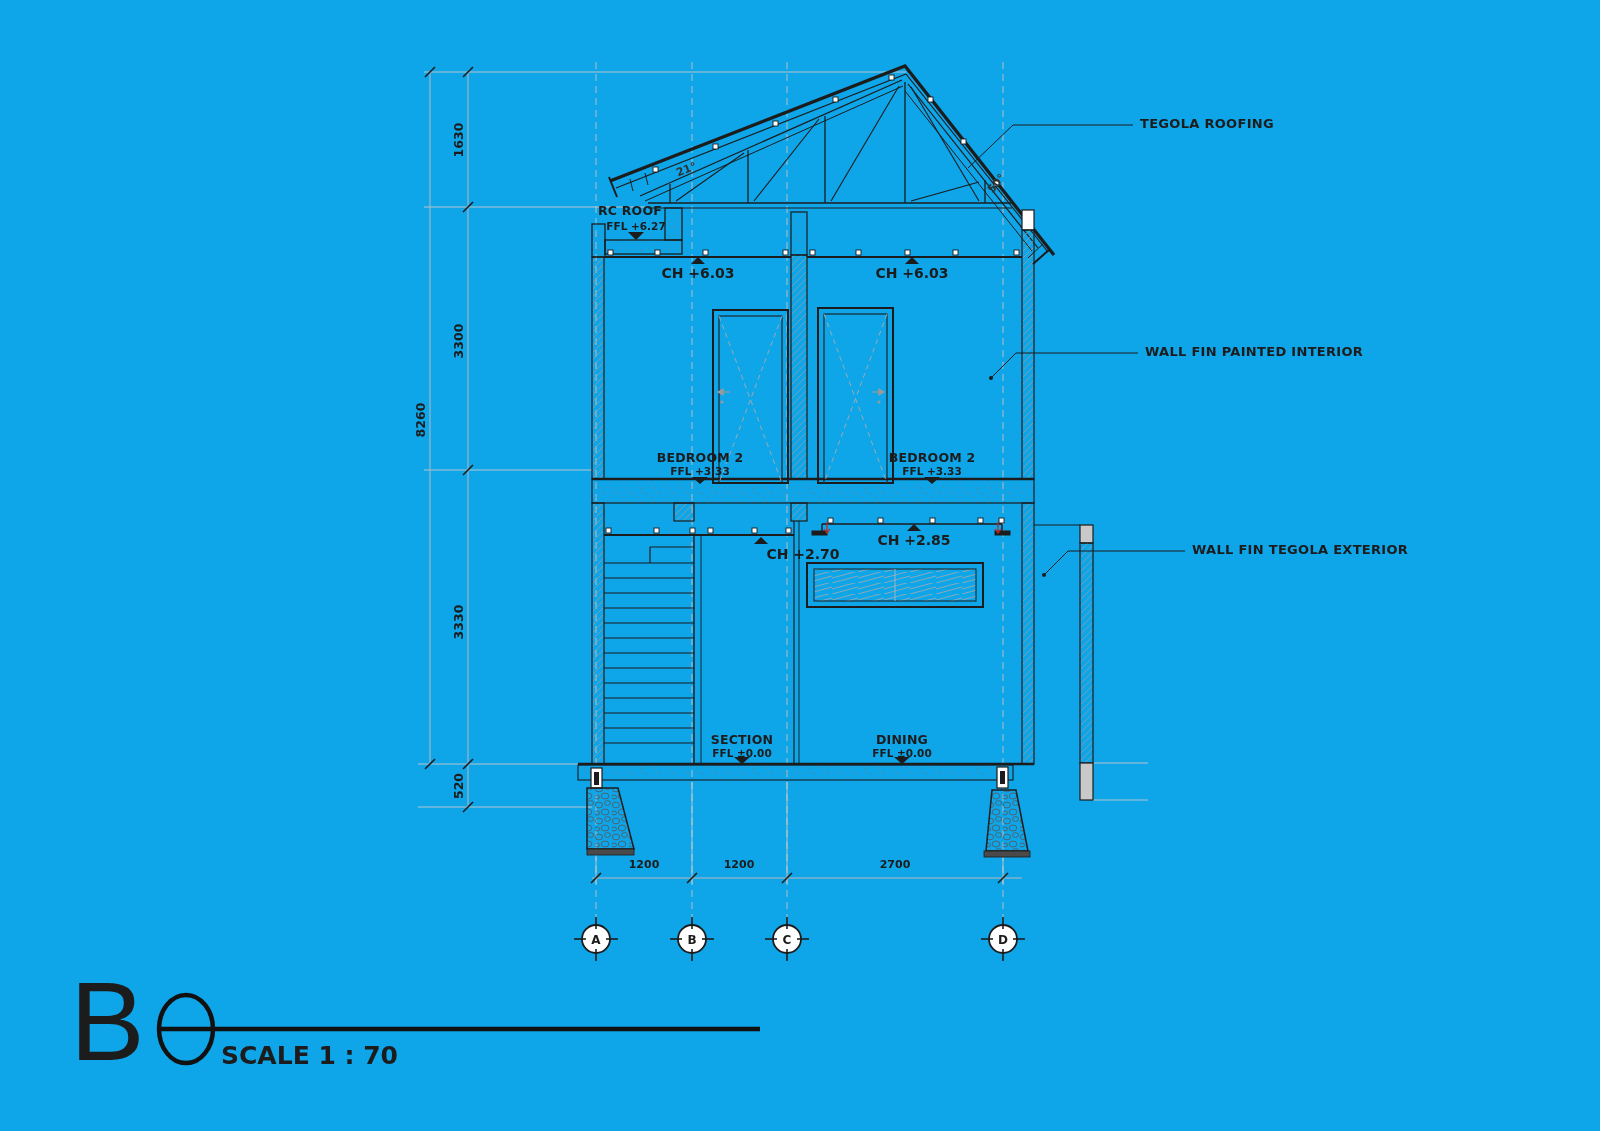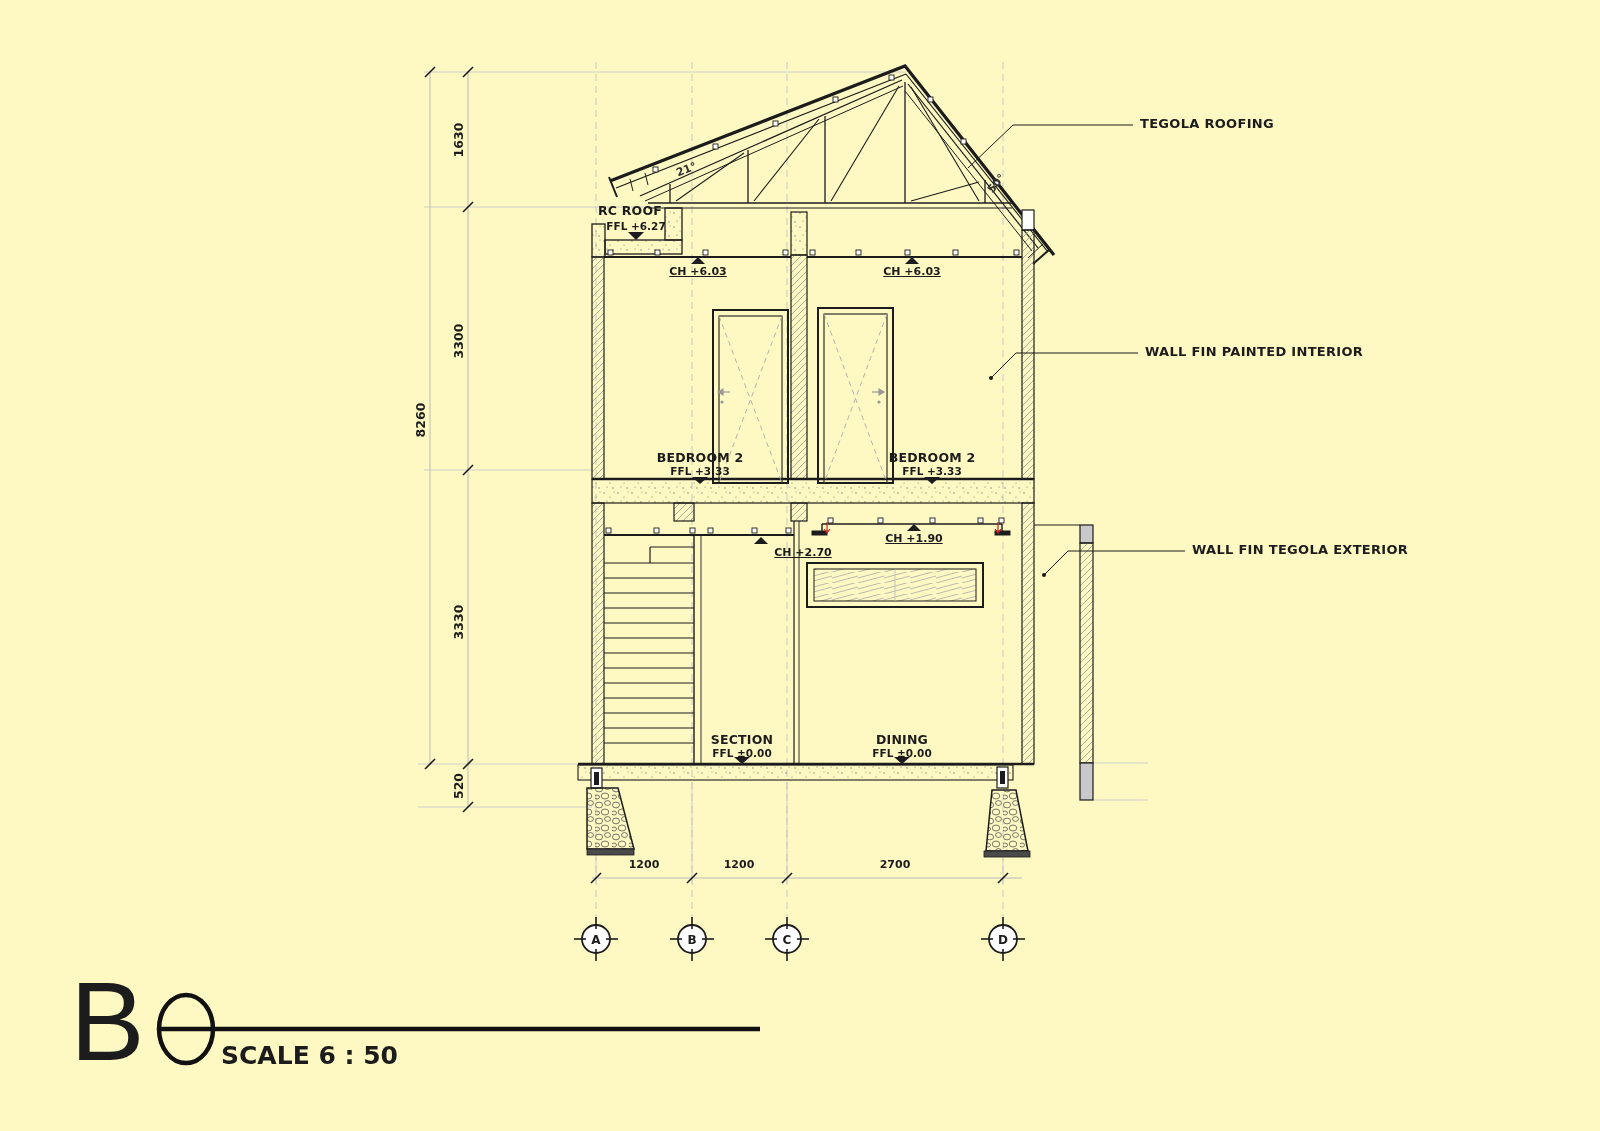--- a/index.html
+++ b/index.html
@@ -1,23 +1,23 @@
 <!DOCTYPE html>
 <html><head>
 <meta charset="utf-8">
 <style>
   html,body{margin:0;padding:0;background:#fff;}
-  #sheet{position:relative;width:1600px;height:1131px;background:#fef9c3;overflow:hidden;
+  #sheet{position:relative;width:1600px;height:1131px;background:#0ea5e9;overflow:hidden;
          font-family:"DejaVu Sans",sans-serif;color:#1c1c1c;text-align:right;}
   #sheet svg{position:absolute;left:0;top:0;}
   .lbl{position:absolute;font-weight:700;white-space:nowrap;color:#1c1c1c;line-height:1;}
   .c{transform:translateX(-50%);}            
   .room{font-size:12.5px;letter-spacing:.2px;}
   .ffl{font-size:10.5px;}
-  .ch{font-size:11px;text-decoration:underline;}
+  .ch{font-size:14px;}
   .ann{font-size:13px;letter-spacing:.3px;}
   .dimv{font-size:12.5px;transform:translate(-50%,-50%) rotate(-90deg);}
   .dimh{font-size:11px;transform:translateX(-50%);}
   .ang{font-size:11px;color:#333;}
   .gridletter{font-size:12px;transform:translate(-50%,-50%);}
   .titleB{font-family:"Liberation Sans",sans-serif;font-size:112px;font-weight:400;}
   .titleMain{font-family:"DejaVu Sans",sans-serif;font-size:45px;font-weight:700;letter-spacing:-1px;}
   .titleScale{font-family:"DejaVu Sans",sans-serif;font-size:25px;font-weight:700;}
 </style>
 </head>
@@ -361,21 +361,21 @@
 
 <div class="lbl ch c" style="left:698px;top:266px;">CH +6.03</div>
 <div class="lbl ch c" style="left:912px;top:266px;">CH +6.03</div>
 
 <div class="lbl room c" style="left:700px;top:452px;">BEDROOM 2</div>
 <div class="lbl ffl c" style="left:700px;top:466px;">FFL +3.33</div>
 <div class="lbl room c" style="left:932px;top:452px;">BEDROOM 2</div>
 <div class="lbl ffl c" style="left:932px;top:466px;">FFL +3.33</div>
 
 <div class="lbl ch c" style="left:803px;top:547px;">CH +2.70</div>
-<div class="lbl ch c" style="left:914px;top:533px;">CH +1.90</div>
+<div class="lbl ch c" style="left:914px;top:533px;">CH +2.85</div>
 
 <div class="lbl room c" style="left:742px;top:734px;">SECTION</div>
 <div class="lbl ffl c" style="left:742px;top:748px;">FFL ±0.00</div>
 <div class="lbl room c" style="left:902px;top:734px;">DINING</div>
 <div class="lbl ffl c" style="left:902px;top:748px;">FFL ±0.00</div>
 
 <div class="lbl ang" style="left:676px;top:164px;transform:rotate(-21deg);">21°</div>
 <div class="lbl ang" style="left:986px;top:178px;transform:rotate(-50deg);">50°</div>
 
 <div class="lbl dimv" style="left:459px;top:140px;">1630</div>
@@ -387,15 +387,15 @@
 <div class="lbl dimh" style="left:644px;top:859px;">1200</div>
 <div class="lbl dimh" style="left:739px;top:859px;">1200</div>
 <div class="lbl dimh" style="left:895px;top:859px;">2700</div>
 
 <div class="lbl gridletter" style="left:596px;top:940px;">A</div>
 <div class="lbl gridletter" style="left:692px;top:940px;">B</div>
 <div class="lbl gridletter" style="left:787px;top:940px;">C</div>
 <div class="lbl gridletter" style="left:1003px;top:940px;">D</div>
 
 <div class="lbl titleB" style="left:70px;top:966px;">B</div>
-<div class="lbl titleScale" style="left:221px;top:1043px;">SCALE 6 : 50</div>
+<div class="lbl titleScale" style="left:221px;top:1043px;">SCALE 1 : 70</div>
 
 </div>
 
 </body></html>

